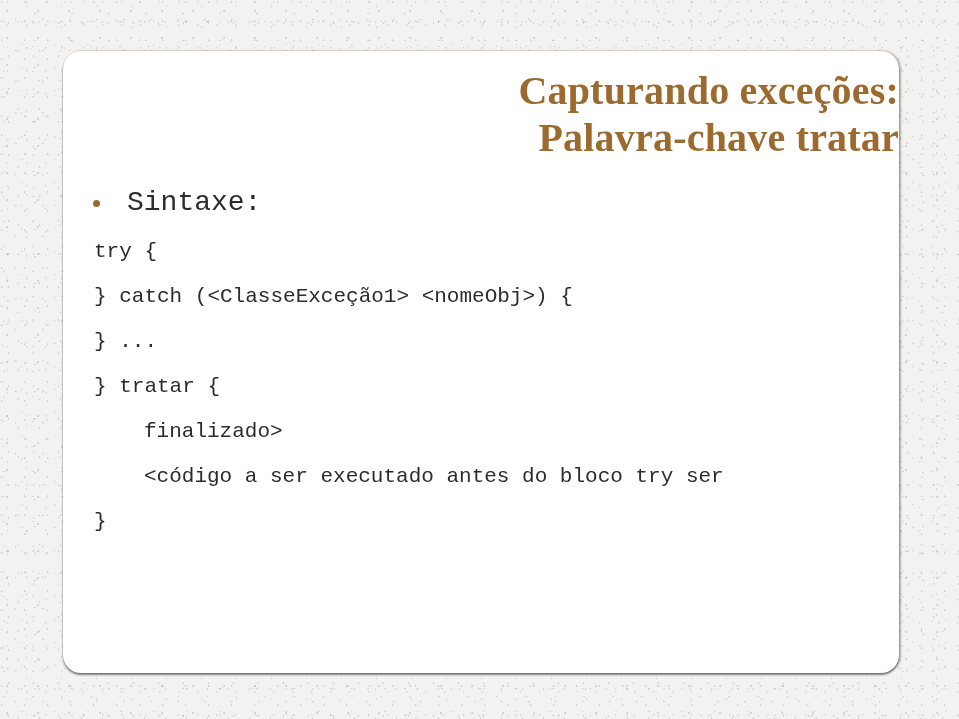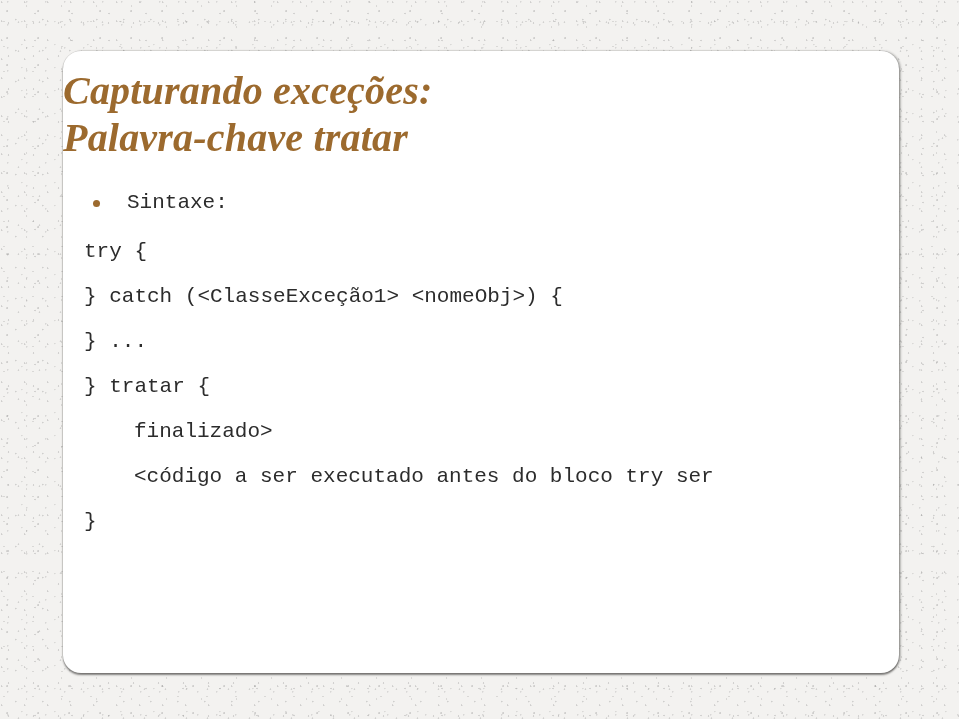--- a/index.html
+++ b/index.html
@@ -57,23 +57,22 @@
     overflow: hidden;
     border-radius: 18px;
   }
 
   
   .slide-title {
     position: absolute;
     left: 0;
     right: 0;
     top: 16px;
-    text-align: left;
+    text-align: right;
     font-family: "Liberation Serif", "DejaVu Serif", serif;
-    font-style: italic;
     font-weight: bold;
     font-size: 40px;
     line-height: 47px;
     color: #9c6a2e;
     letter-spacing: 0.2px;
   }
   .slide-title .tline { display: block; white-space: pre; }
 
   
   .bullet-row {
@@ -86,30 +85,30 @@
   .bullet-dot {
     width: 7px;
     height: 7px;
     border-radius: 50%;
     background: #9c6a2e;
     flex: 0 0 auto;
     margin-right: 27px;
   }
   .bullet-label {
     font-family: "Liberation Mono", "DejaVu Sans Mono", monospace;
-    font-size: 21px;
+    font-size: 28px;
     line-height: 26px;
     color: #2c2c2c;
     white-space: pre;
   }
 
   
   .code-block {
     position: absolute;
-    left: 6px;
+    left: 16px;
     top: 178px;
     right: 6px;
     font-family: "Liberation Mono", "DejaVu Sans Mono", monospace;
     font-size: 21px;
     color: #2c2c2c;
   }
   .code-line {
     white-space: pre;
     height: 45px;
     line-height: 45px;

